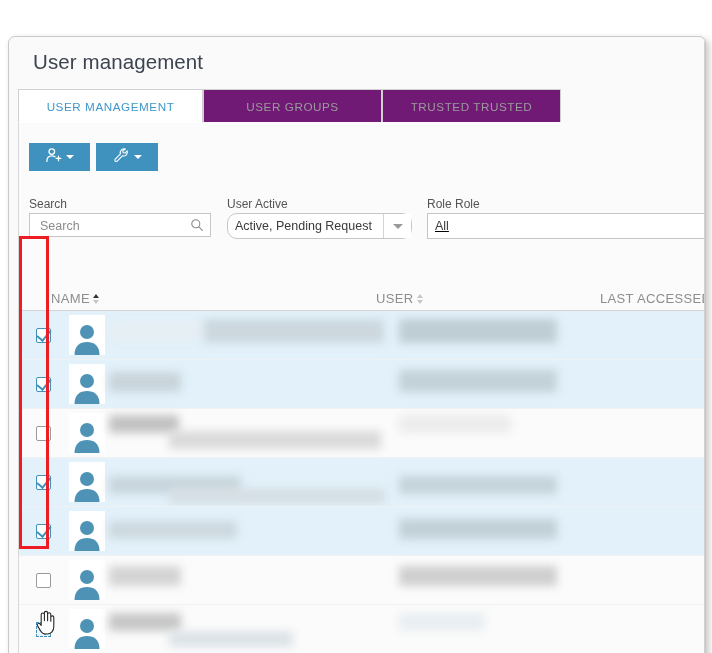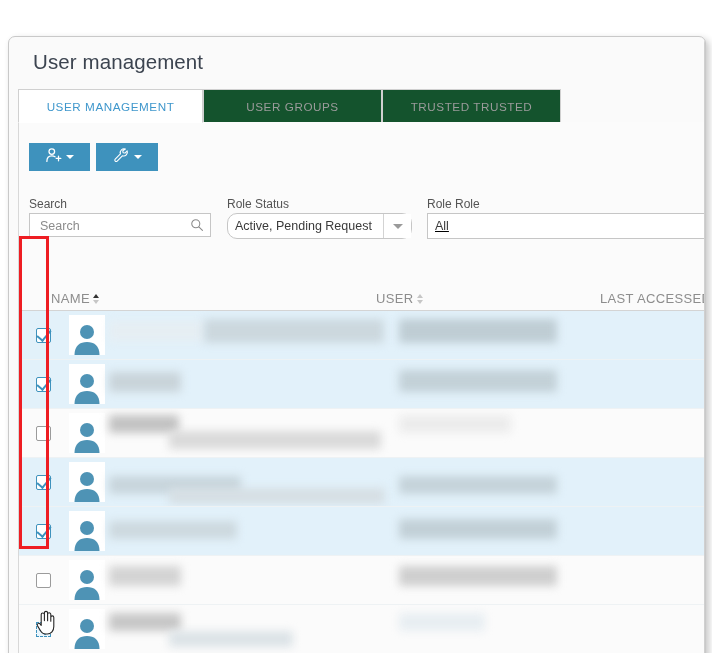--- a/index.html
+++ b/index.html
@@ -48,21 +48,21 @@
     box-sizing: border-box;
     display: flex;
     align-items: center;
     justify-content: center;
     font-size: 11.7px;
     letter-spacing: 0.55px;
     cursor: pointer;
     border: 1px solid #d0d0d0;
   }
   .tab.inactive {
-    background: #14532d;
+    background: #701a75;
     color: #9b9b9b;
     text-align: center;
   }
   .tab.active {
     background: #ffffff;
     color: #3f97cc;
     border-bottom: 1px solid #ffffff;
     z-index: 3;
   }
 
@@ -351,21 +351,21 @@
     <div id="search-wrap">
       <input id="search-input" type="text" placeholder="Search" style="">
       <span id="search-icon">
         <svg width="14" height="14" viewBox="0 0 16 16">
           <circle cx="6.6" cy="6.6" r="4.6" fill="none" stroke="#8a8a8a" stroke-width="1.2"></circle>
           <path d="M10.1 10.1 L14.2 14.2" stroke="#8a8a8a" stroke-width="1.2" stroke-linecap="round"></path>
         </svg>
       </span>
     </div>
 
-    <div class="field-label" id="lbl-status">Role Status</div>
+    <div class="field-label" id="lbl-status">User Active</div>
     <div class="select-wrap" id="sel-status">
       <div class="select-value">Active, Pending Request</div>
       <div class="select-arrow-box">
         <span class="select-arrow"></span>
       </div>
     </div>
 
     <div class="field-label" id="lbl-role">Role Role</div>
     <div class="select-wrap" id="sel-role">
       <div class="select-value">All</div>

